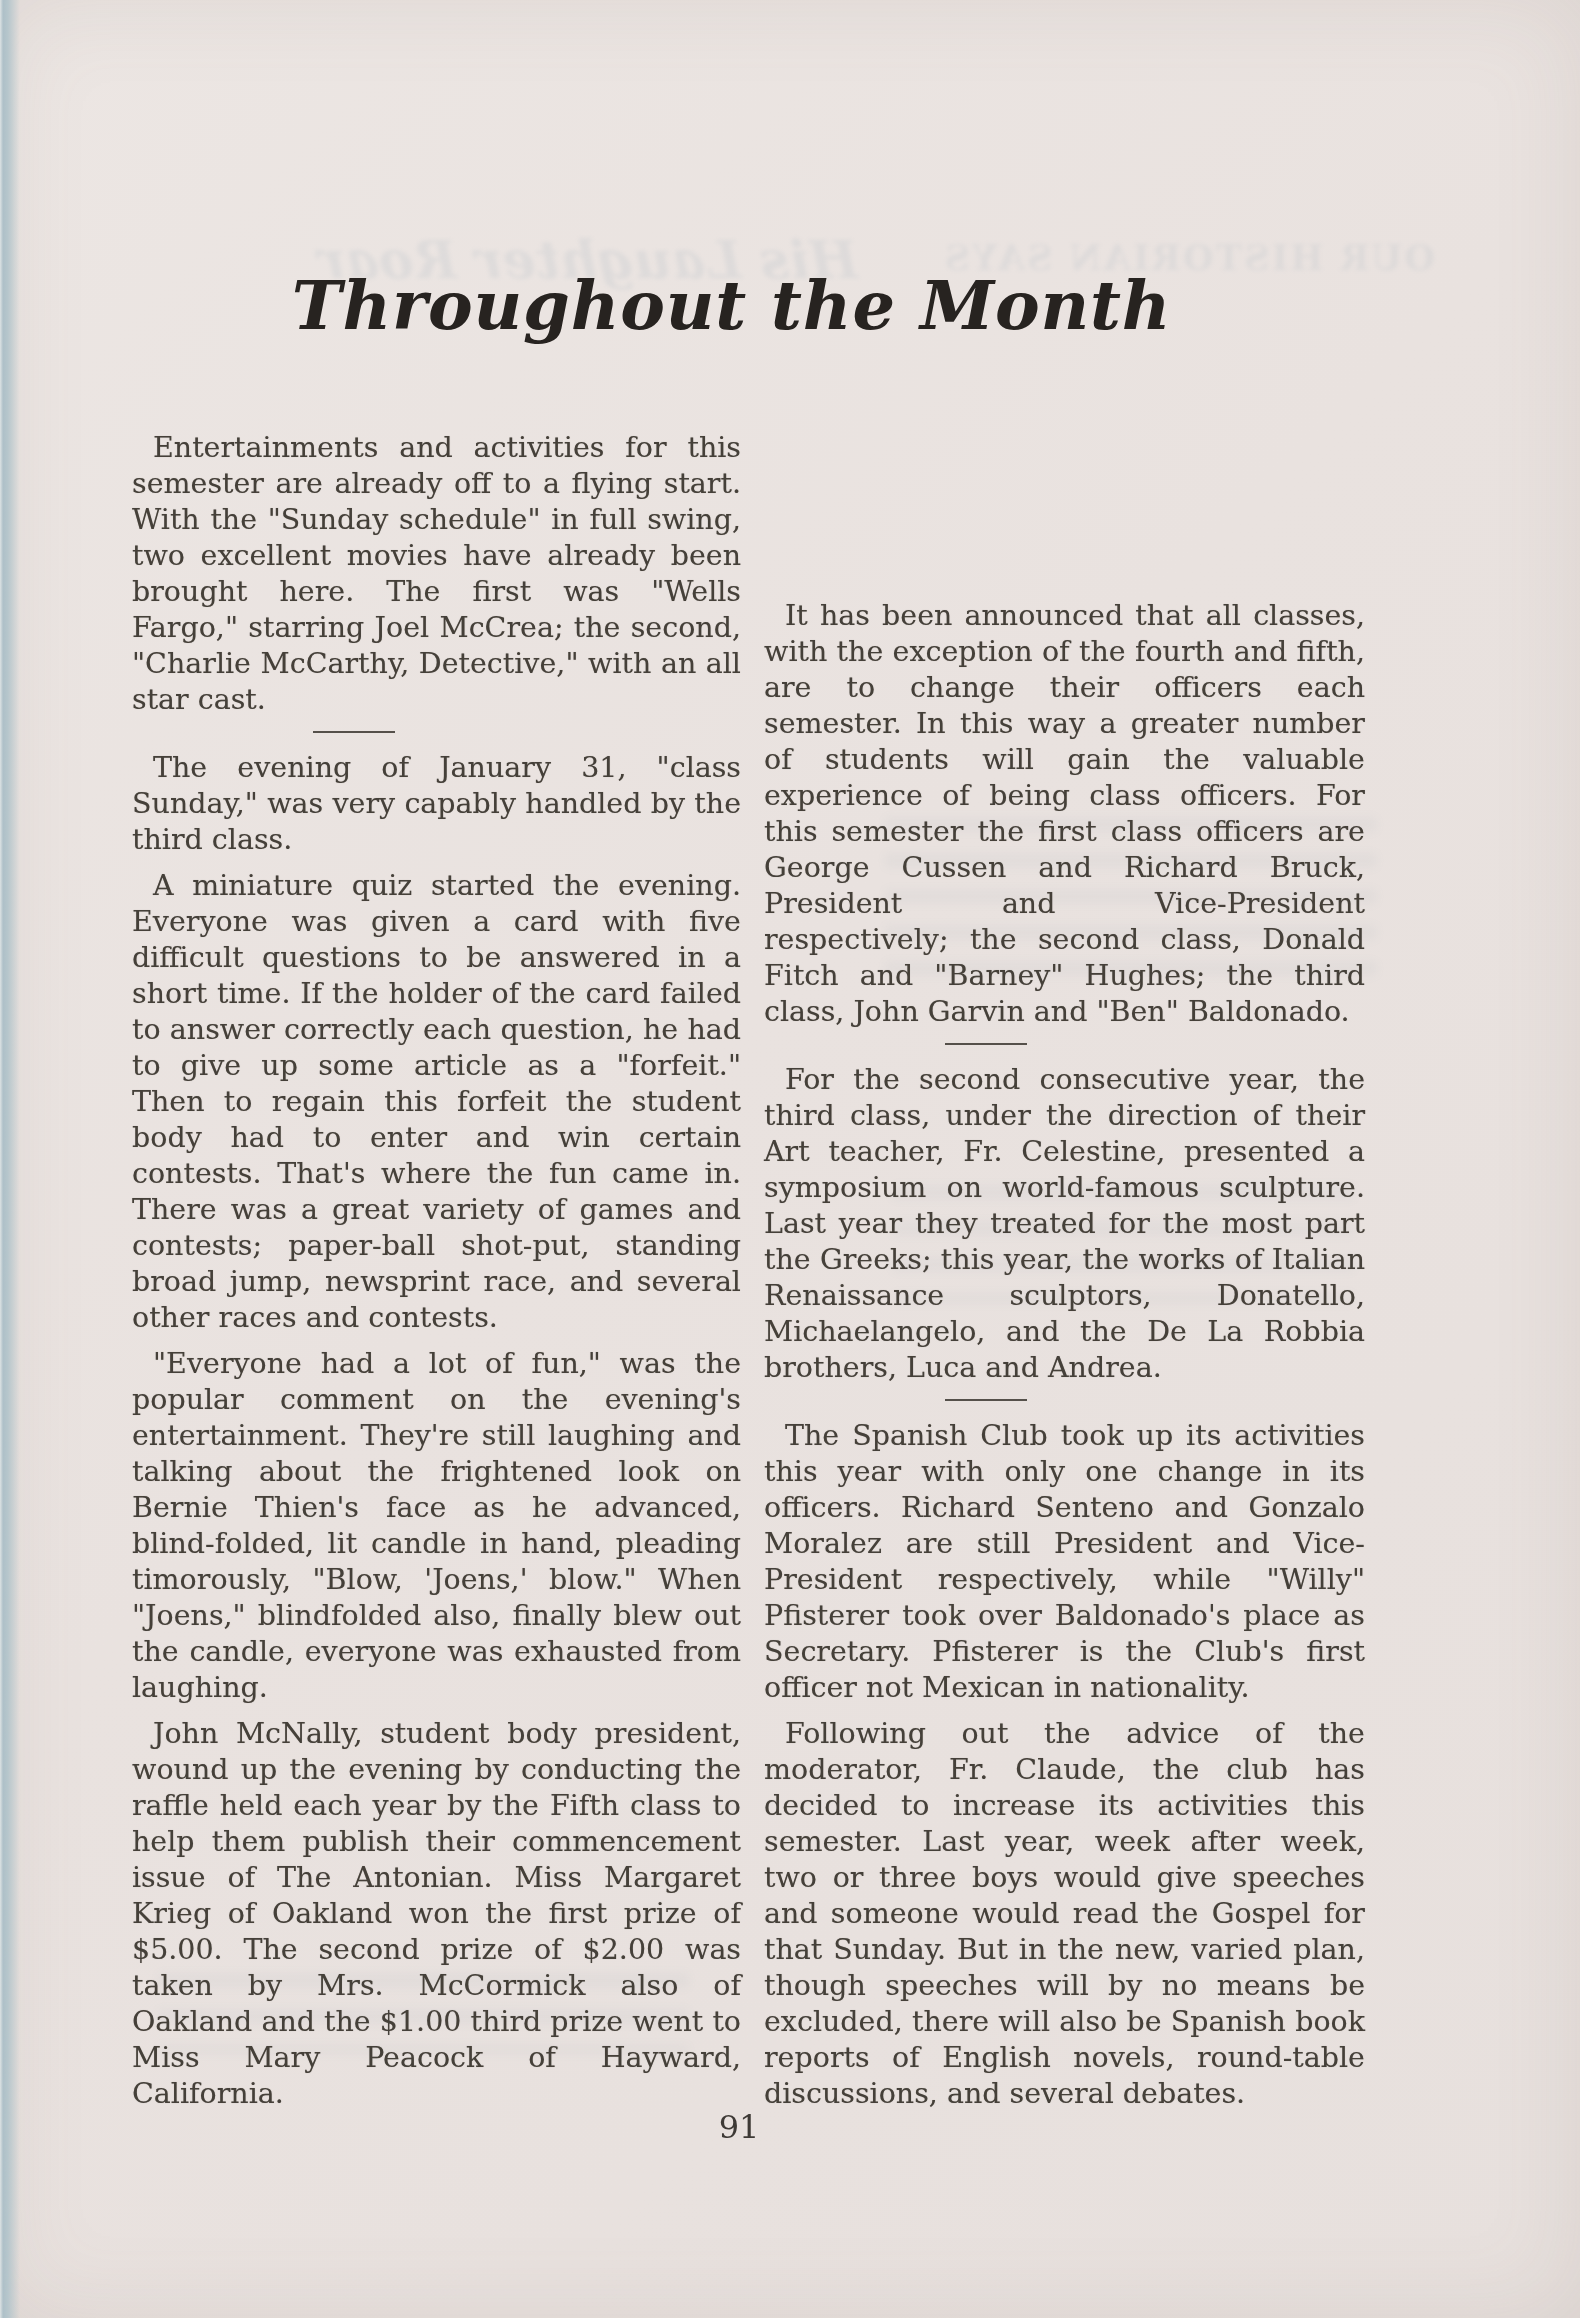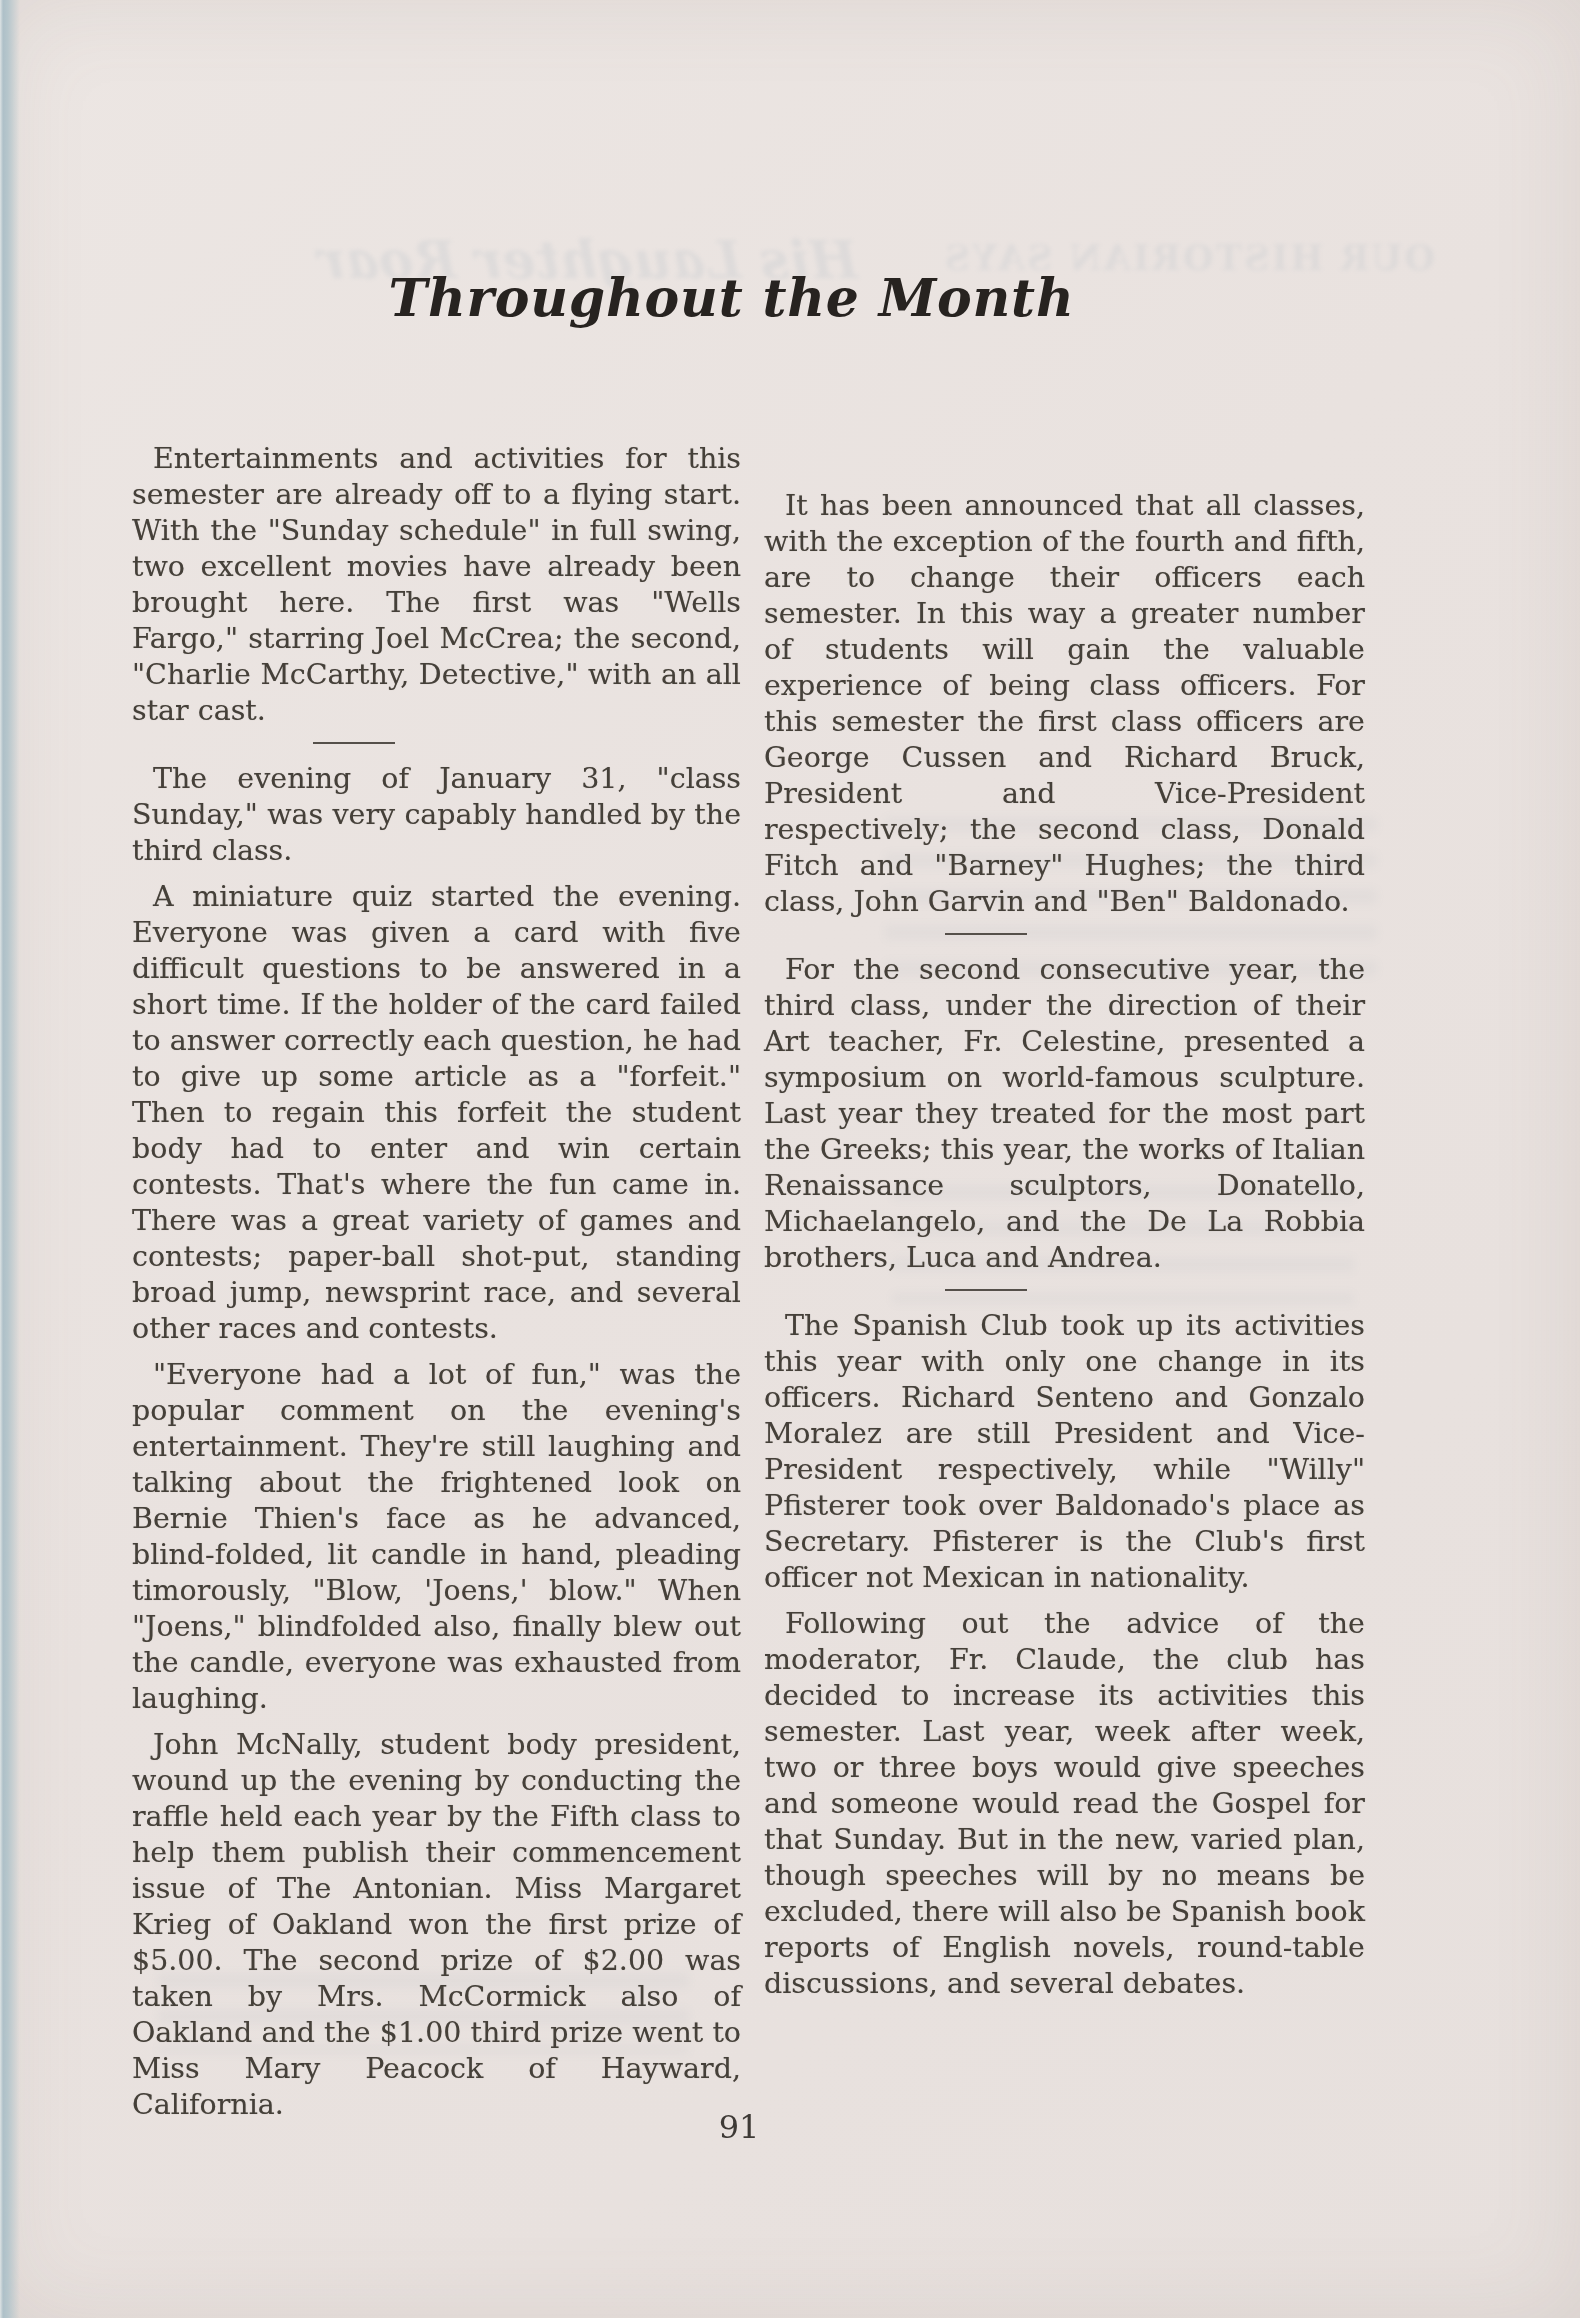--- a/index.html
+++ b/index.html
@@ -14,28 +14,28 @@
   }
   
   .edge-strip {
     position:absolute; left:0; top:0; width:20px; height:100%;
     background:linear-gradient(90deg,#dde3e4 0px,#aec0c8 3.1px,#b6c6cc 7.7px,rgba(182,198,204,0) 20px);
   }
   .title {
     position:absolute; left:132px; top:271px; width:1233px;
     margin:0; text-align:center;
     transform:translateX(-17px);
-    font-size:52px; line-height:1.05;
+    font-size:67px; line-height:1.05;
     font-style:italic; font-weight:bold;
     letter-spacing:0.8px;
     color:#272320;
   }
   .columns {
-    position:absolute; left:132px; top:441px; width:1233px;
-    display:flex; gap:23px;
+    position:absolute; left:132px; top:430px; width:1233px;
+    display:flex; gap:23px;align-items:flex-end;
   }
   .col { width:609px; }
   .col.right { width:601px;margin-top:47px; }
   .col p {
     margin:0 0 10px 0;
     text-align:justify; text-indent:21px;
     font-size:28.5px; line-height:36px;
     color:#454039;
     text-shadow:0 0 0.8px rgba(69,64,57,0.35);
   }

